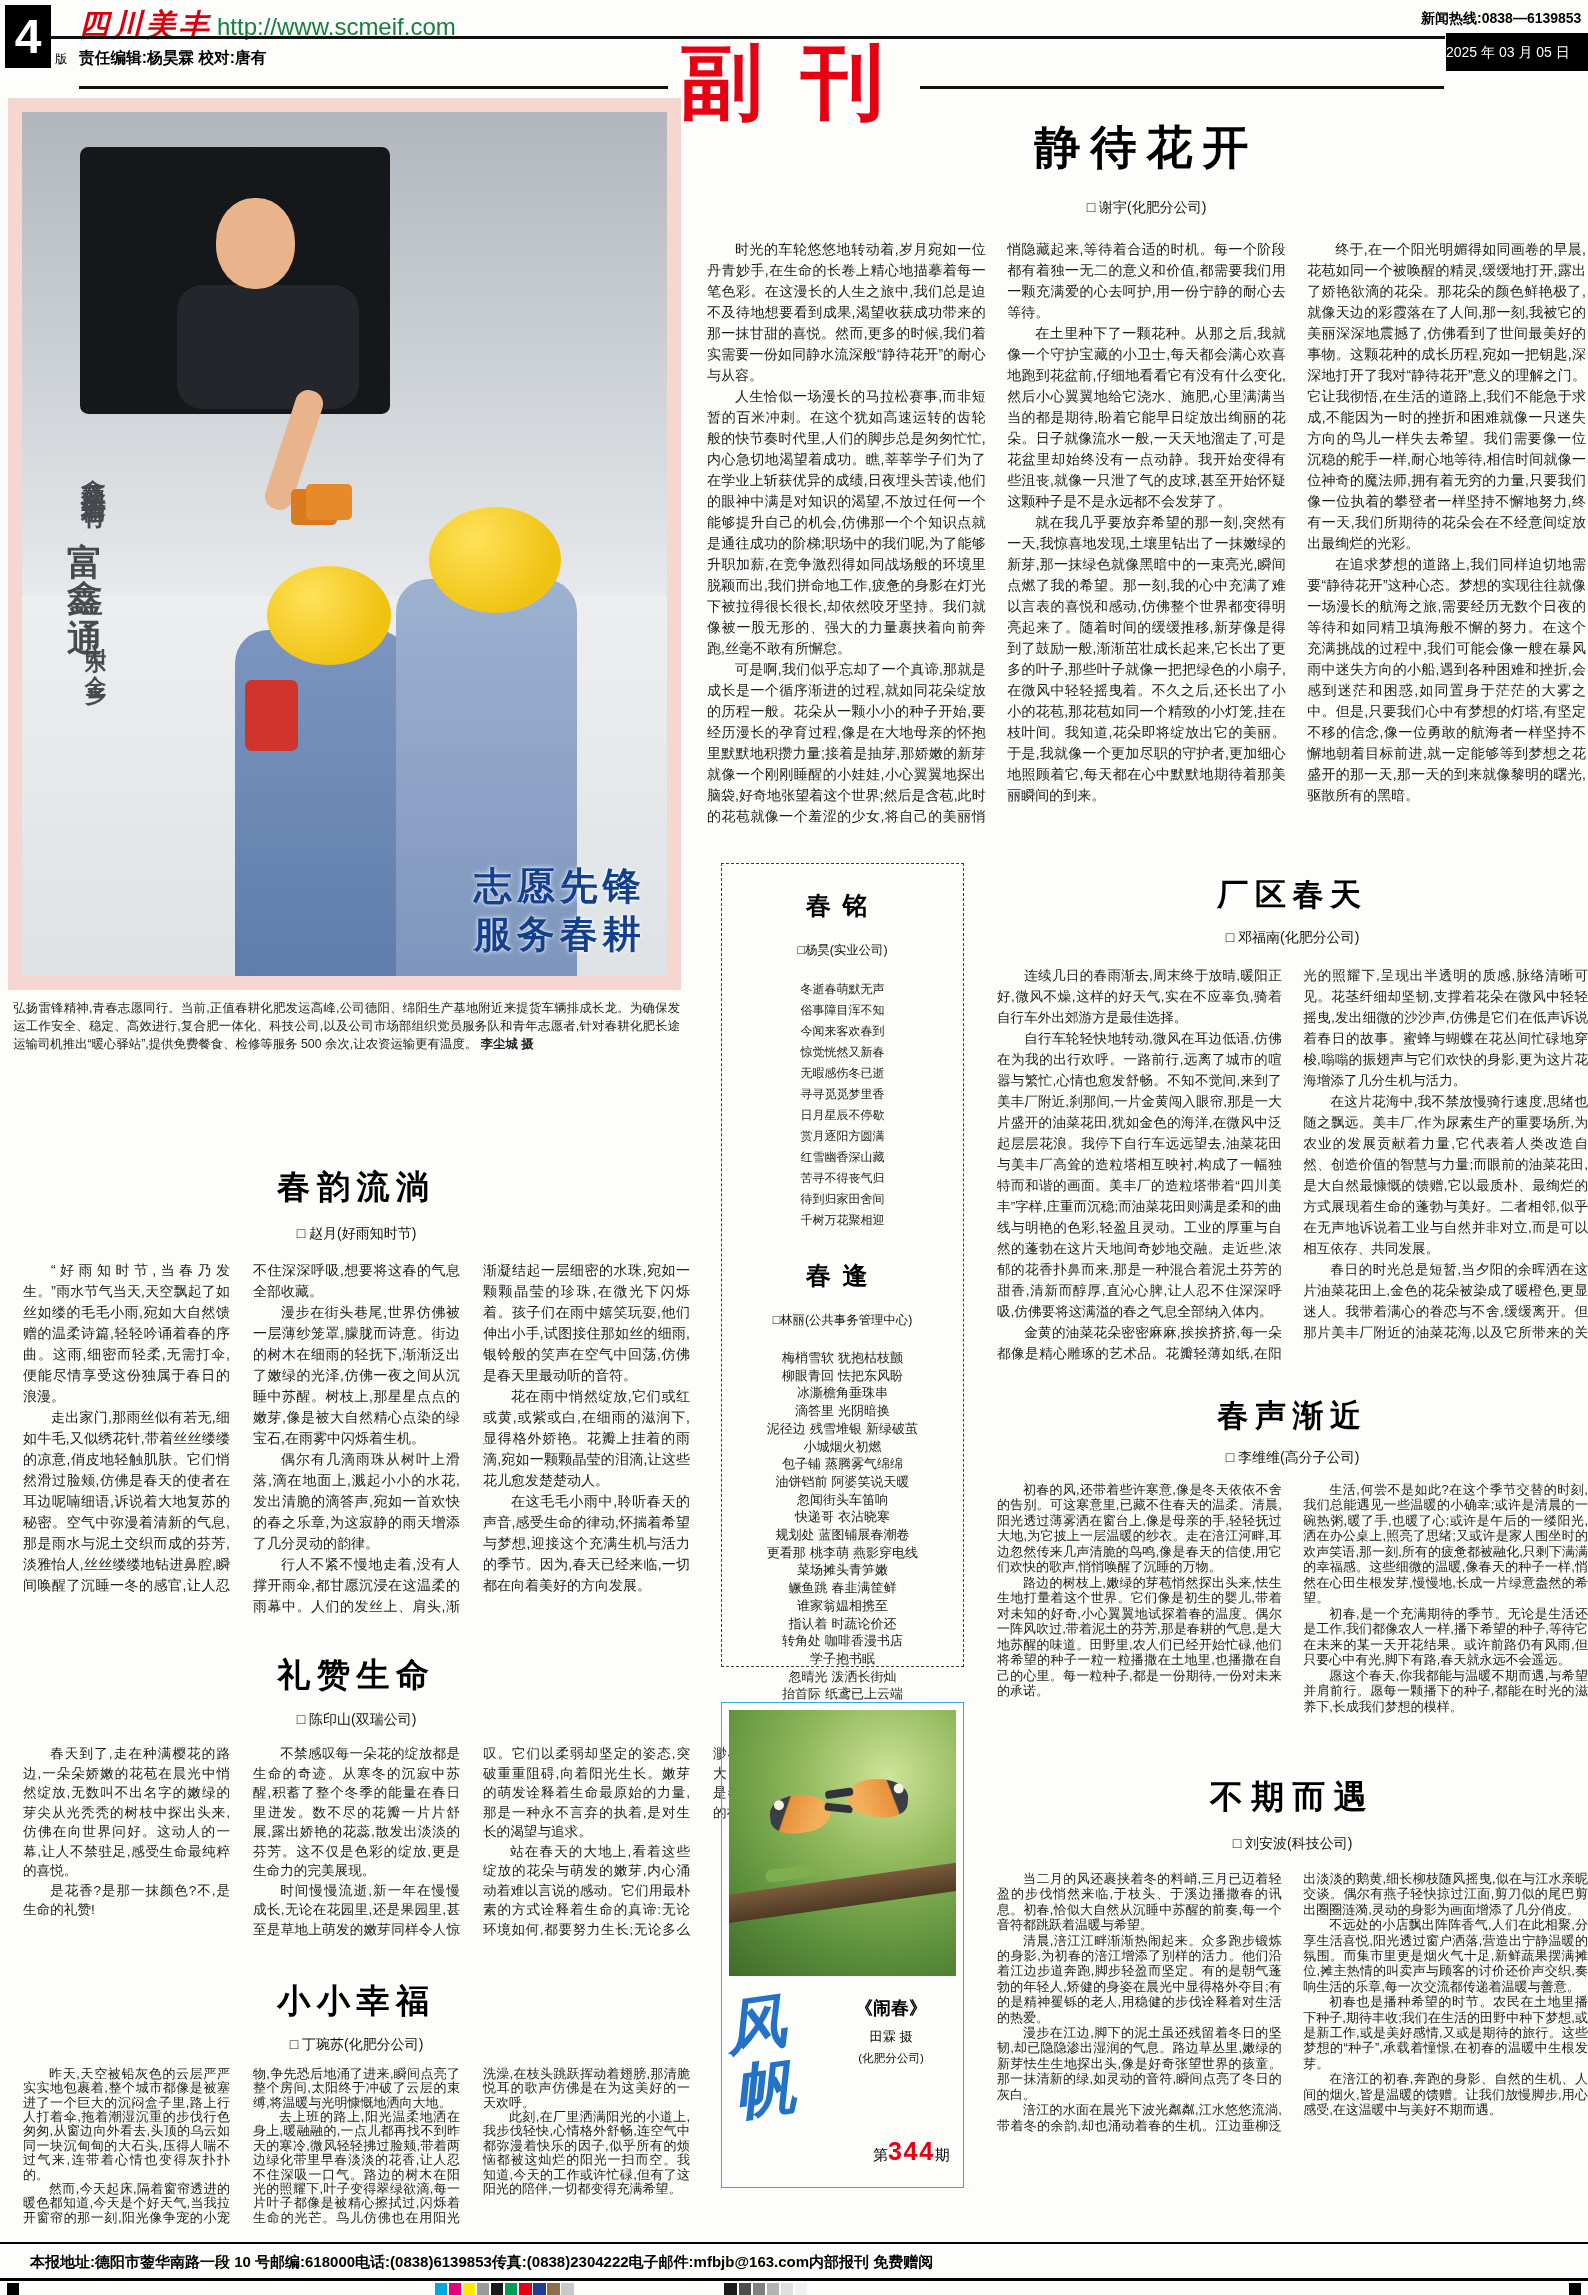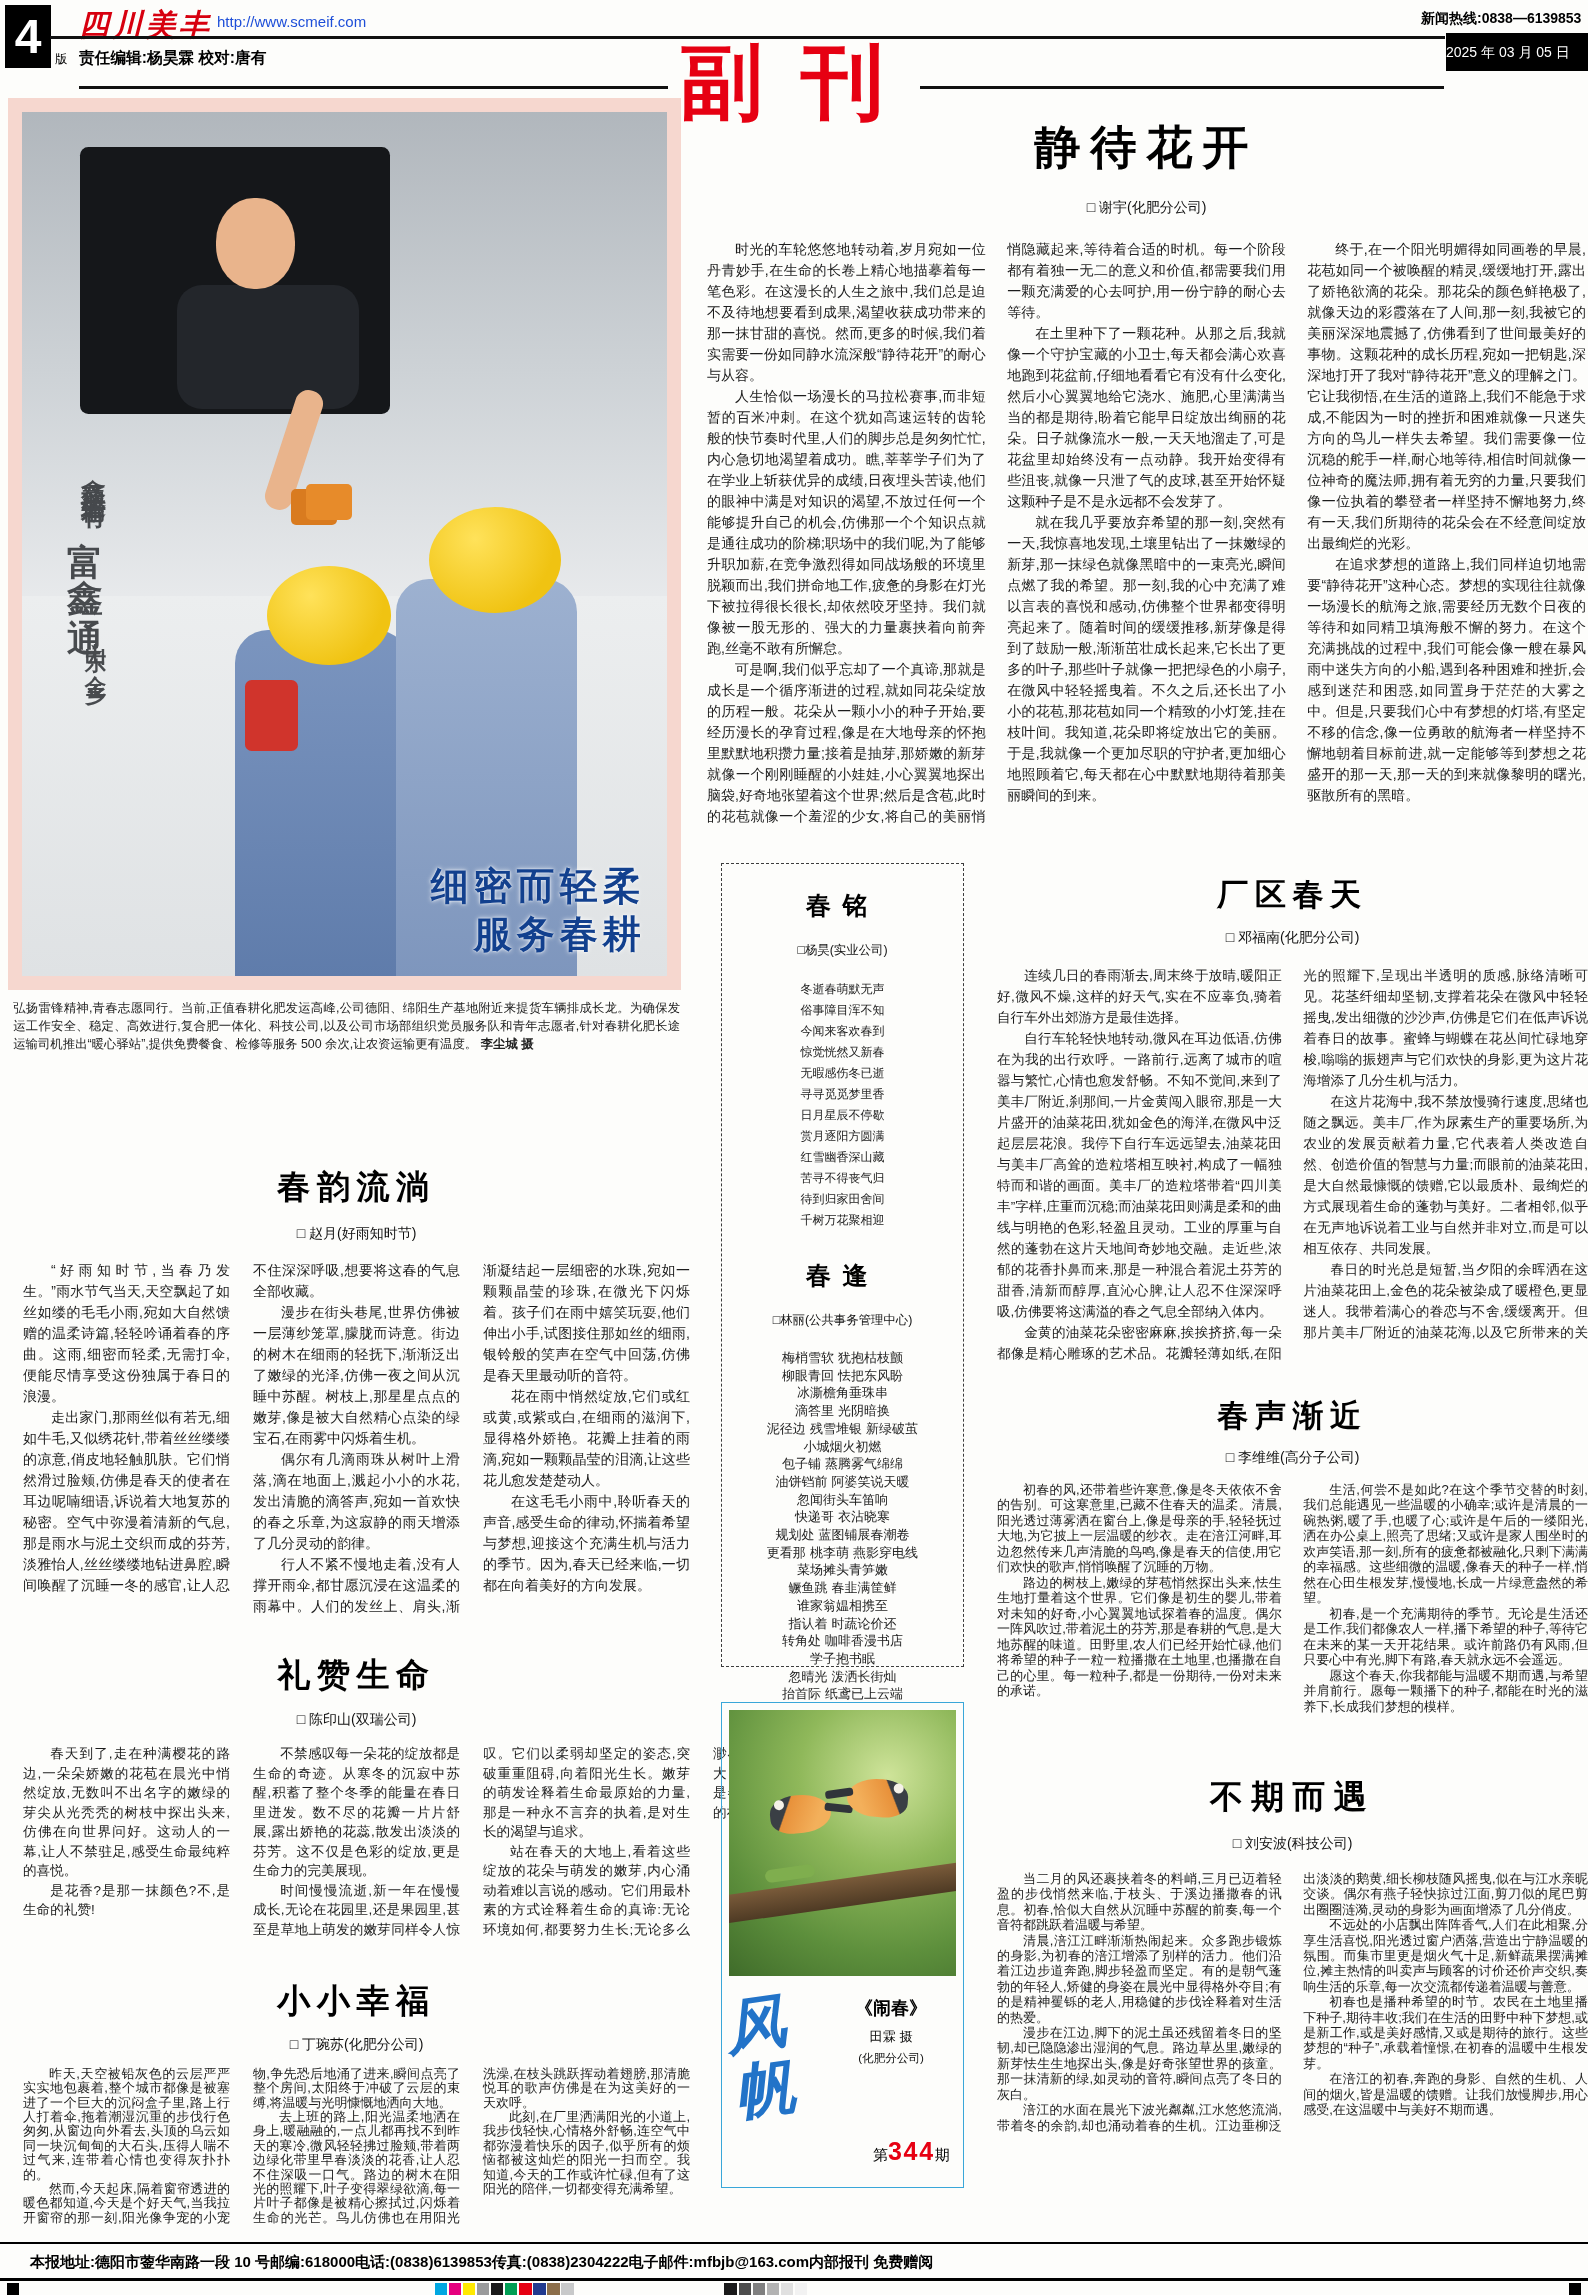--- a/index.html
+++ b/index.html
@@ -4,21 +4,21 @@
 <style>
   html,body{margin:0;padding:0;background:#888;}
   #page{position:relative;width:1588px;height:2295px;background:#fdfdfb;margin:0 auto;overflow:hidden;
         font-family:"Liberation Sans",sans-serif;color:#1a1a1a;}
   
   .pageno-box{position:absolute;left:5px;top:5px;width:46px;height:63px;background:#000;}
   .pageno-box span{display:block;color:#fff;font-size:48px;font-weight:bold;text-align:center;line-height:63px;}
   .pageno-ban{position:absolute;left:55px;top:51px;font-size:12.4px;color:#000;}
   .brand{position:absolute;left:79px;top:5px;font-size:30px;font-weight:bold;color:#d7000f;
          font-style:italic;letter-spacing:3.3px;font-family:"DejaVu Serif",serif;}
-  .site-url{position:absolute;left:217px;top:13.2px;font-size:15px;color:#1d4ed8;text-align:center;}
+  .site-url{position:absolute;left:217px;top:13.2px;font-size:24px;color:#15803d;text-align:center;}
   .rule-a{position:absolute;left:50px;top:36px;width:1395px;height:2.5px;background:#111;}
   .rule-b1{position:absolute;left:79px;top:86px;width:589px;height:2.5px;background:#111;}
   .rule-b2{position:absolute;left:920px;top:86px;width:524px;height:2.5px;background:#111;}
   .editors{position:absolute;left:79px;top:48px;font-size:15.7px;font-weight:bold;color:#000;}
   .masthead{position:absolute;left:680px;top:36px;width:240px;font-size:83px;line-height:91px;
             font-weight:bold;color:#e60012;letter-spacing:38px;white-space:nowrap;}
   .hotline{position:absolute;right:6.6px;top:10px;font-size:14px;font-weight:bold;color:#000;}
   .date-box{position:absolute;left:1446px;top:33px;width:142px;height:38px;background:#000;}
   .date-box span{display:block;color:#fff;font-size:14px;text-align:left;line-height:38px;}
   
@@ -171,21 +171,21 @@
           <div>鑫通运输有</div>
           <div>富 鑫 通</div>
           <div>山东 金乡</div>
         </div>
       <div class="worker worker-1"></div>
       <div class="worker worker-2"></div>
       <div class="helmet helmet-1"></div>
       <div class="helmet helmet-2"></div>
       <div class="armband"></div>
       <div class="photo-overlay">
-        <div>细密而轻柔</div>
+        <div>志愿先锋</div>
         <div>服务春耕</div>
       </div>
     </div>
   </div>
   <div class="caption">
     <span>弘扬雷锋精神,青春志愿同行。当前,正值春耕化肥发运高峰,公司德阳、绵阳生产基地附近来提货车辆排成长龙。为确保发运工作安全、稳定、高效进行,复合肥一体化、科技公司,以及公司市场部组织党员服务队和青年志愿者,针对春耕化肥长途运输司机推出“暖心驿站”,提供免费餐食、检修等服务 500 余次,让农资运输更有温度。</span>
     <b>李尘城 摄</b>
   </div>
 
   <section class="article" id="jdhk">

